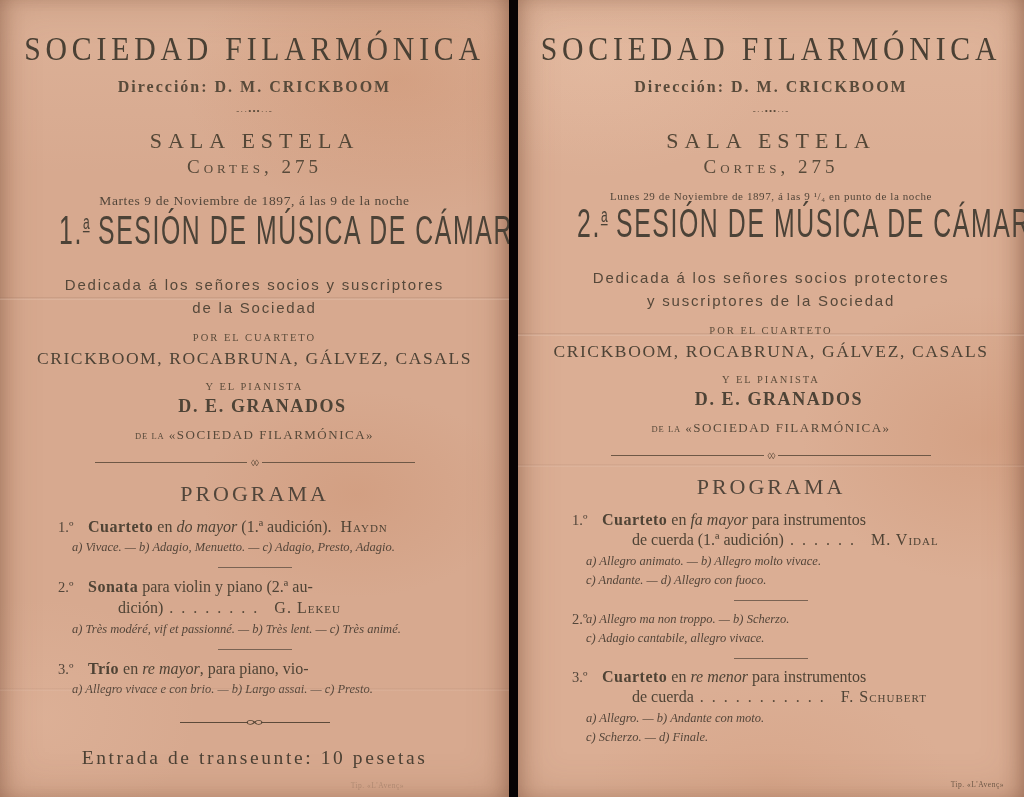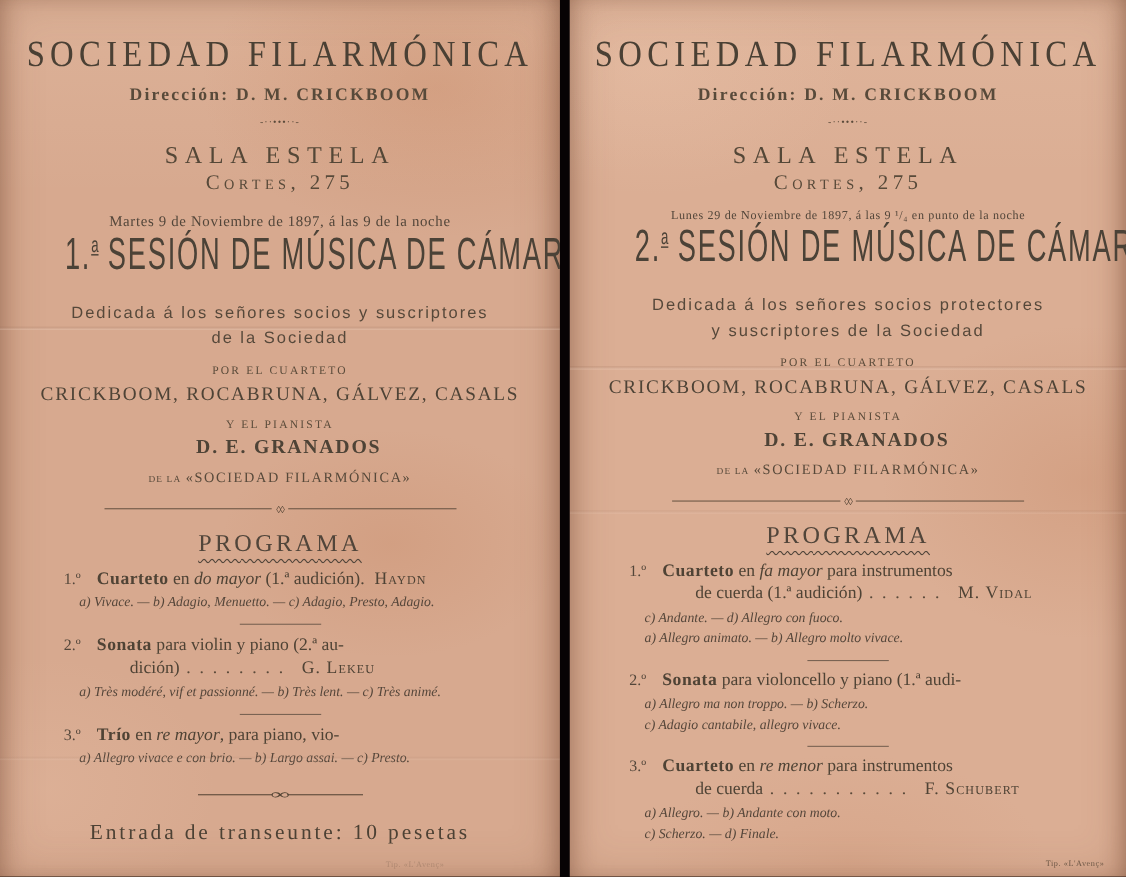--- a/index.html
+++ b/index.html
@@ -41,21 +41,21 @@
   .quartet{margin-top:5px;font-size:17.5px;letter-spacing:1.6px;color:#4e4336;}
   .pianist{margin-top:4px;font-size:18px;letter-spacing:1.6px;font-weight:bold;color:#4e4336;padding-left:16px;}
   .membership{margin-top:8px;color:#57493a;}
   .membership .pre{font-size:8.5px;letter-spacing:1px;margin-right:4px;}
   .membership .name{font-size:13px;letter-spacing:1.5px;}
 
   .orn-knot{margin:15px auto 0;display:flex;align-items:center;justify-content:center;width:320px;}
   .orn-knot .bar{flex:1;height:1px;background:#6e5846;}
   .orn-knot .glyph{font-size:9px;letter-spacing:-1px;padding:0 4px;color:#5c4a3a;}
   .programa{margin-top:13px;font-size:22px;letter-spacing:3px;color:#51453a;
-            text-decoration:underline;text-decoration-style:wavy;text-decoration-thickness:1px;text-underline-offset:7px;}
+            text-decoration-style:wavy;text-decoration-thickness:1px;text-underline-offset:7px;}
 
   .prog-list{margin-top:10px;}
   .prog-item{display:flex;text-align:left;margin:9px 34px 0 58px;}
   .sheet-right .prog-item{margin:8px 26px 0 54px;}
   .pnum{width:30px;flex:none;font-size:14.5px;padding-top:2px;color:#53463a;}
   .pbody{flex:1;font-size:16px;line-height:1.3;color:#4f4335;}
   .ptitle{letter-spacing:.5px;}
   .pline2{padding-left:30px;}
   .leaders{letter-spacing:2px;color:#5a4a3a;}
   .composer{font-variant:small-caps;letter-spacing:1px;margin-left:9px;}
@@ -178,29 +178,28 @@
         <span class="bar"></span>
     </div>
     <div class="programa">PROGRAMA</div>
 
     <div class="prog-list">
       <div class="prog-item">
         <span class="pnum">1.º</span>
         <div class="pbody">
           <div><b class="ptitle">Cuarteto</b><span class="opt"> en </span><i class="opt">fa mayor</i><span class="opt"> para instrumentos</span></div>
           <div class="pline2 opt"><span class="opt">de cuerda (1.ª audición)</span><span class="leaders opt"> .  .  .  .  .  . </span><span class="composer opt">M. Vidal</span></div>
+          <div class="movs">a) Allegro animato. — b) Allegro molto vivace.</div>
           <div class="movs opt">c) Andante. — d) Allegro con fuoco.</div>
-          <div class="movs">a) Allegro animato. — b) Allegro molto vivace.</div>
         </div>
       </div>
       <div class="sep"></div>
       <div class="prog-item">
         <span class="pnum">2.º</span>
         <div class="pbody">
-          <div><b class="ptitle">Sonata</b><span class="opt"> para violoncello y piano (1.ª audi-</span></div>
           <div class="movs">a) Allegro ma non troppo. — b) Scherzo.</div>
           <div class="movs opt">c) Adagio cantabile, allegro vivace.</div>
         </div>
       </div>
       <div class="sep"></div>
       <div class="prog-item">
         <span class="pnum">3.º</span>
         <div class="pbody">
           <div><b class="ptitle">Cuarteto</b><span class="opt"> en </span><i class="opt">re menor</i><span class="opt"> para instrumentos</span></div>
           <div class="pline2 opt"><span class="opt">de cuerda</span><span class="leaders opt"> .  .  .  .  .  .  .  .  .  .  . </span><span class="composer opt">F. Schubert</span></div>

